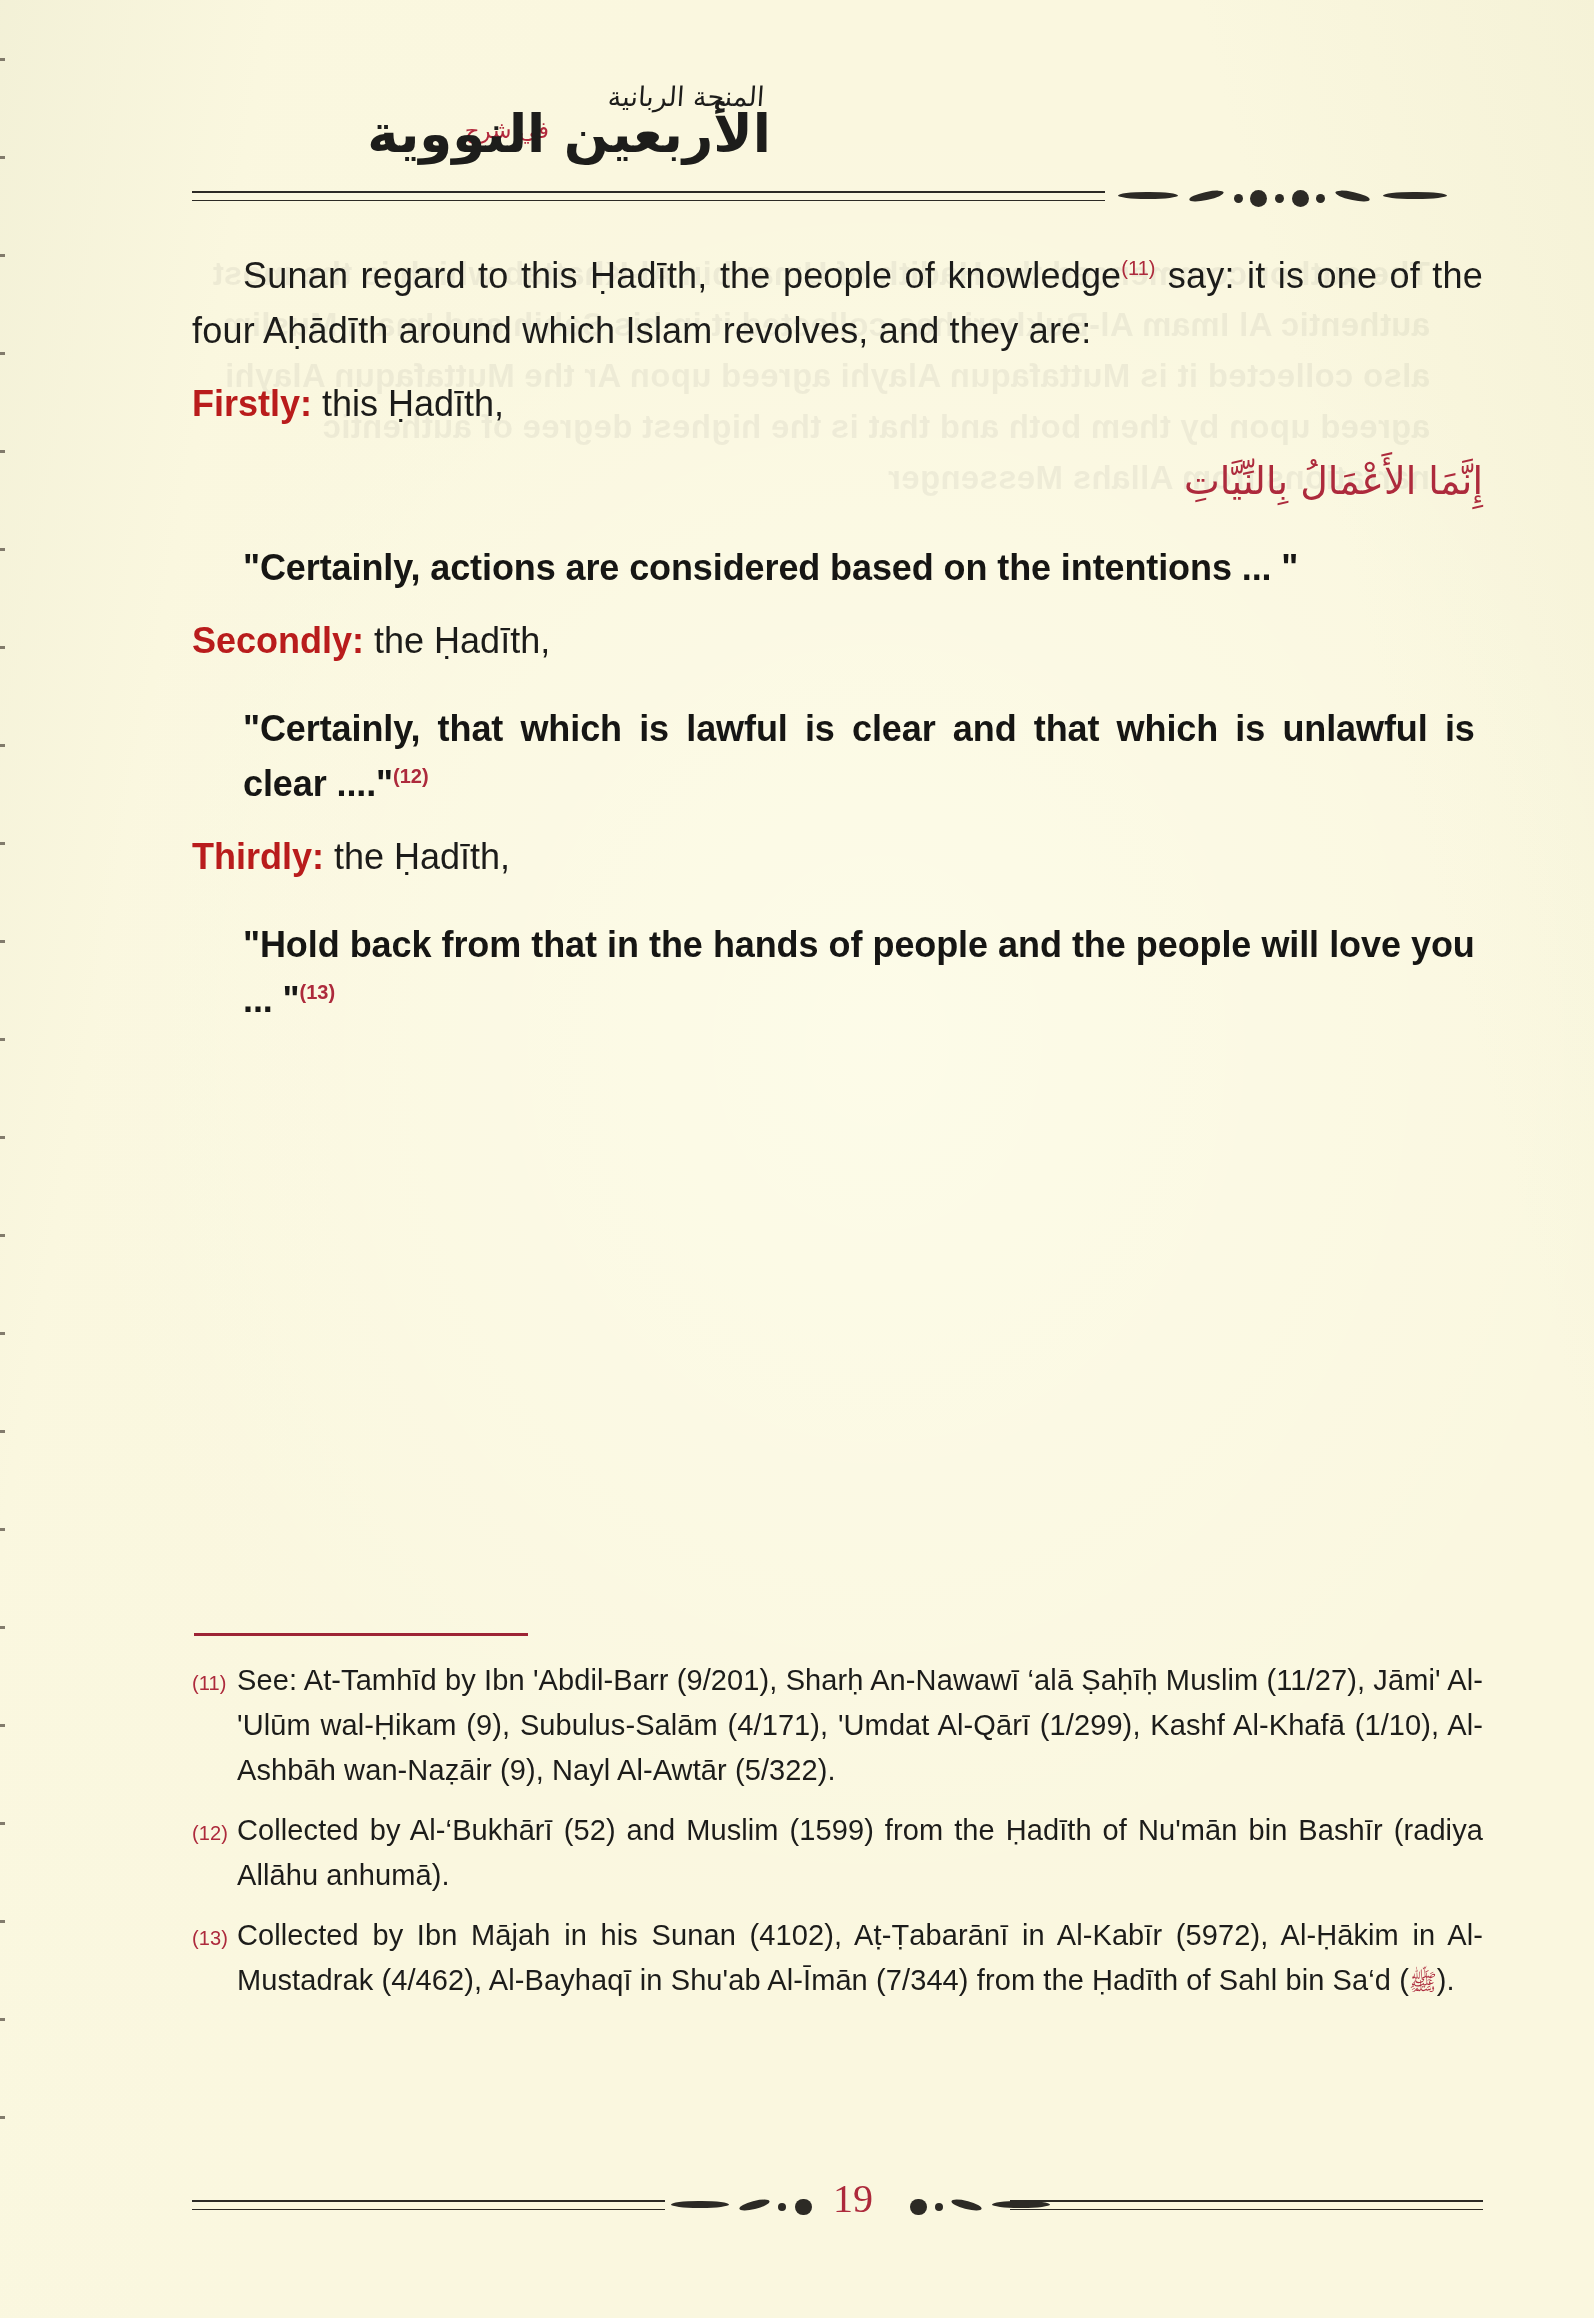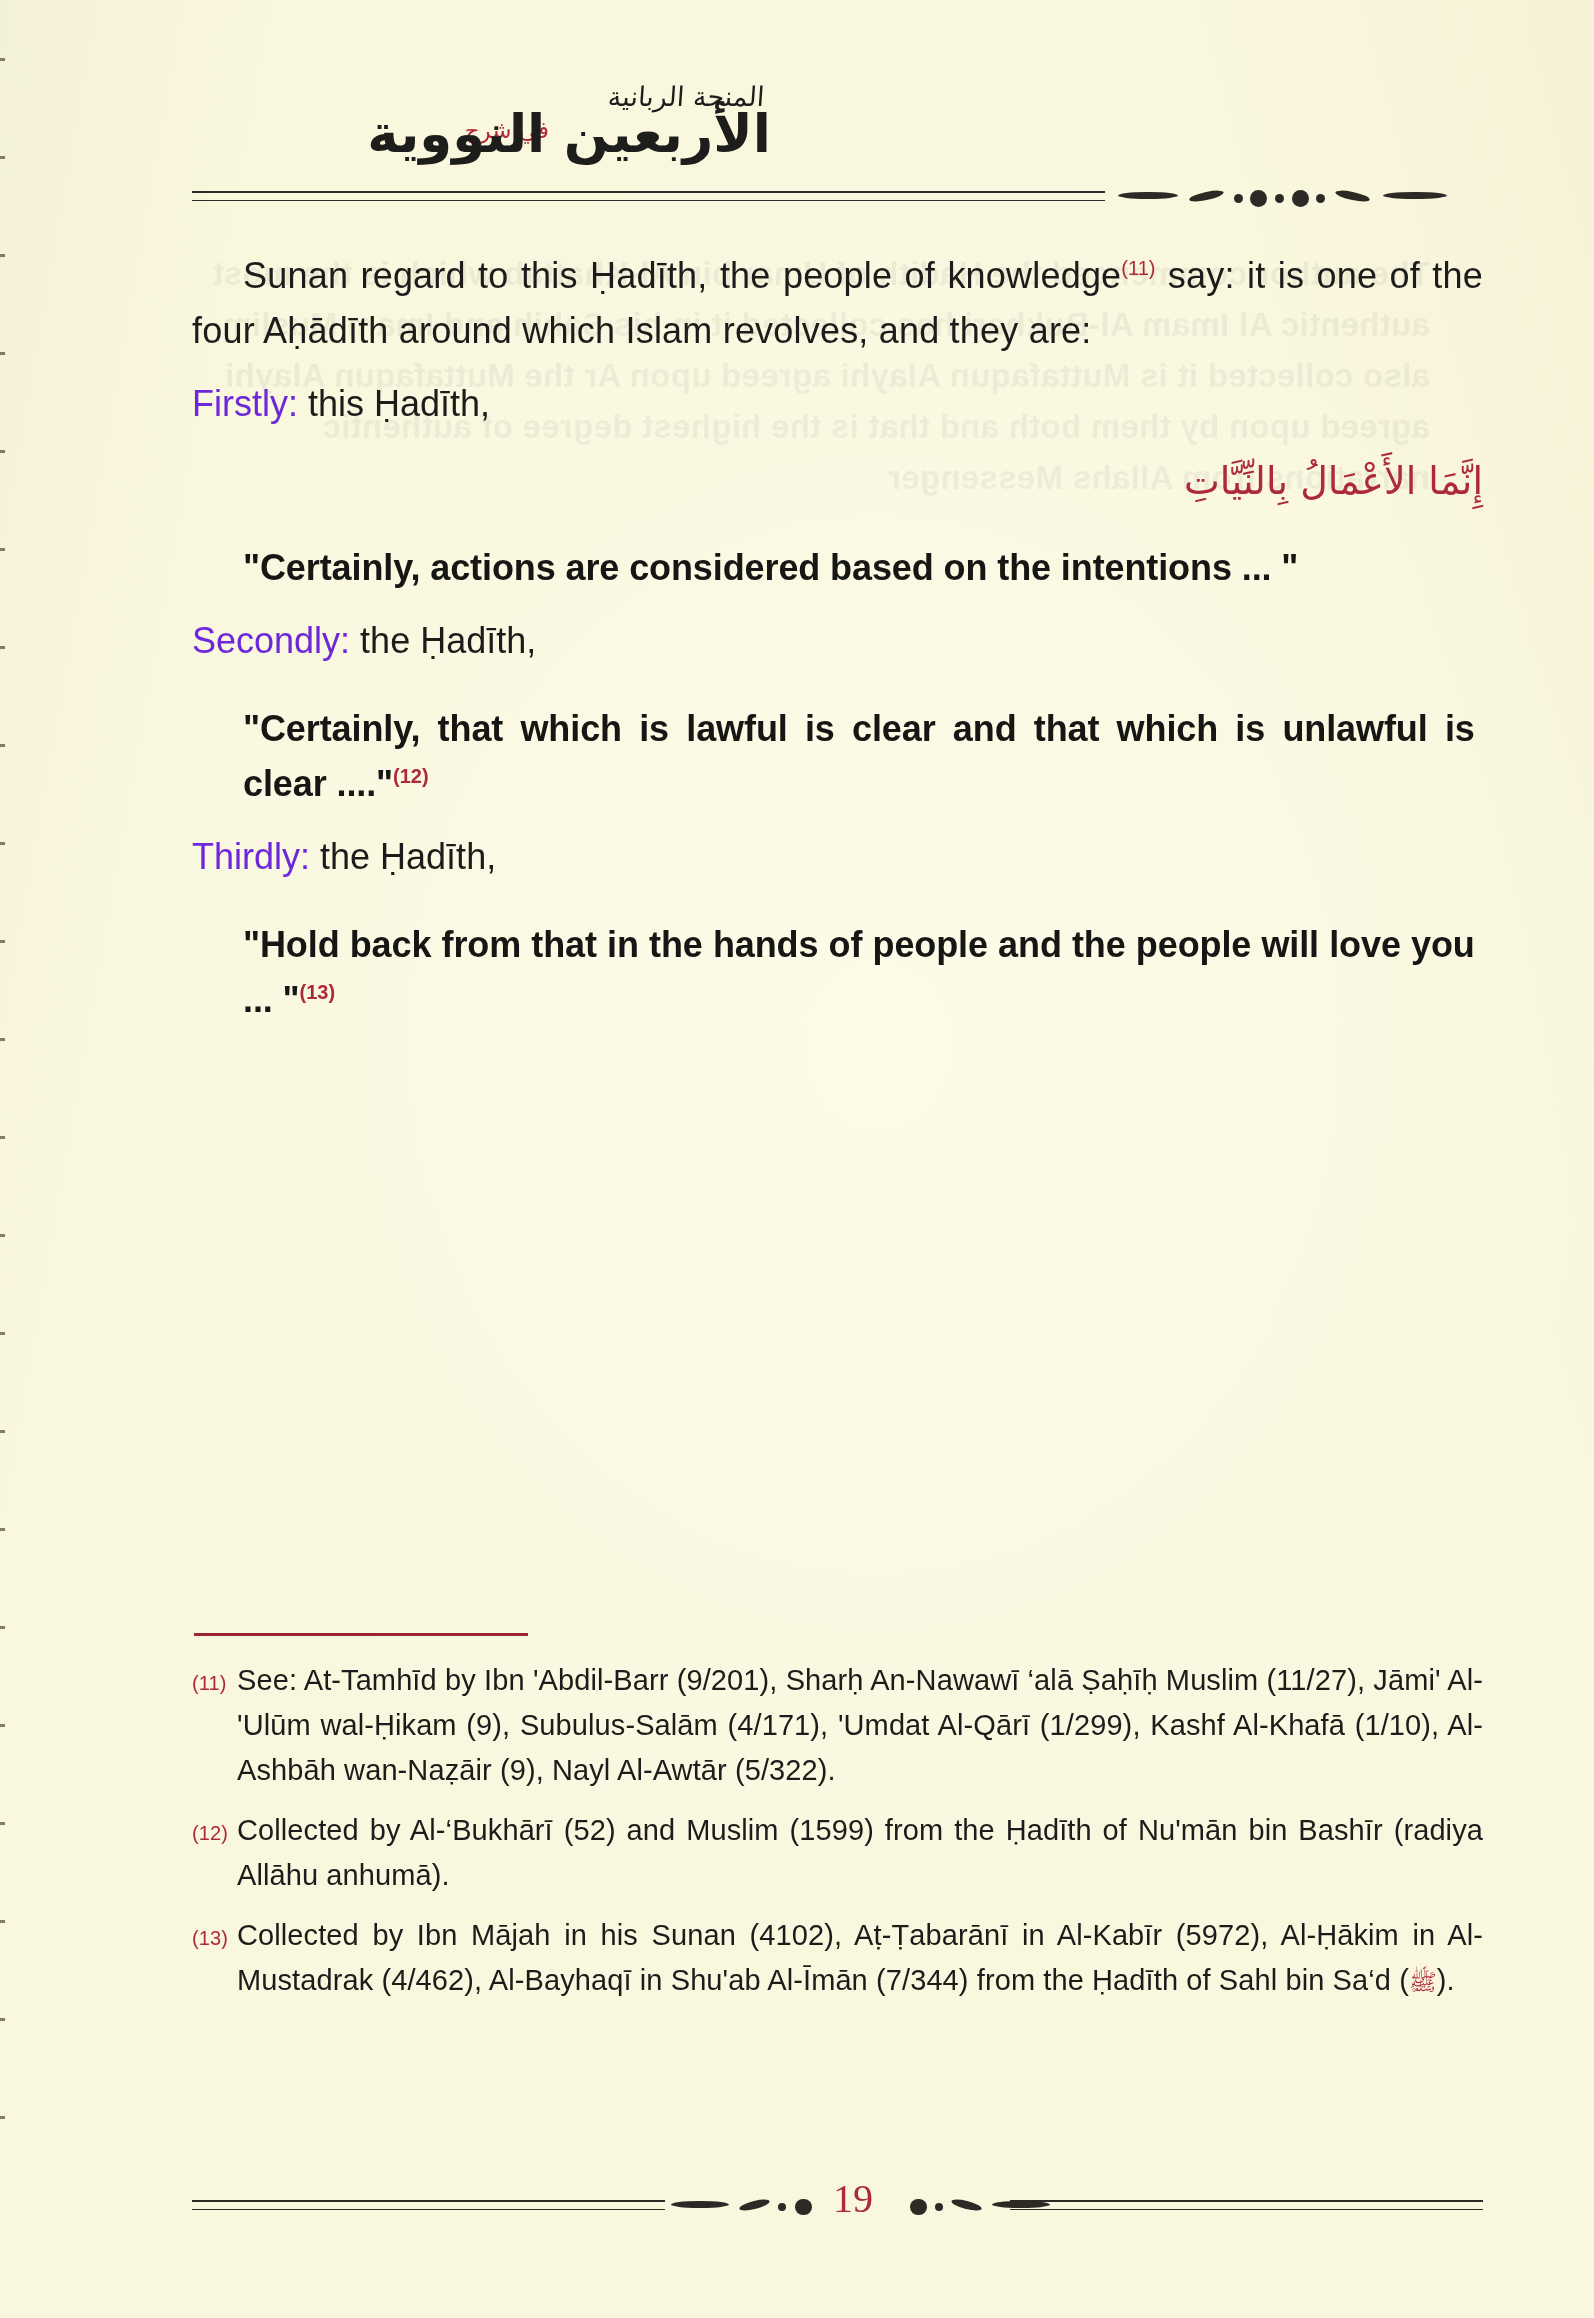--- a/index.html
+++ b/index.html
@@ -157,22 +157,22 @@
     line-height: 0;
     letter-spacing: 0;
   }
   .label-line {
     margin: 0;
     font-size: 36px;
     line-height: 55px;
     color: #1c1c1a;
   }
   .label-red {
-    color: #6d28d9;
-    font-weight: 400;
+    color: #b91c1c;
+    font-weight: 700;
   }
   .arabic-line {
     margin: 0;
     direction: rtl;
     text-align: right;
     color: #ad2a3c;
     font-family: "DejaVu Sans", sans-serif;
     font-size: 38px;
     line-height: 76px;
     white-space: nowrap;

